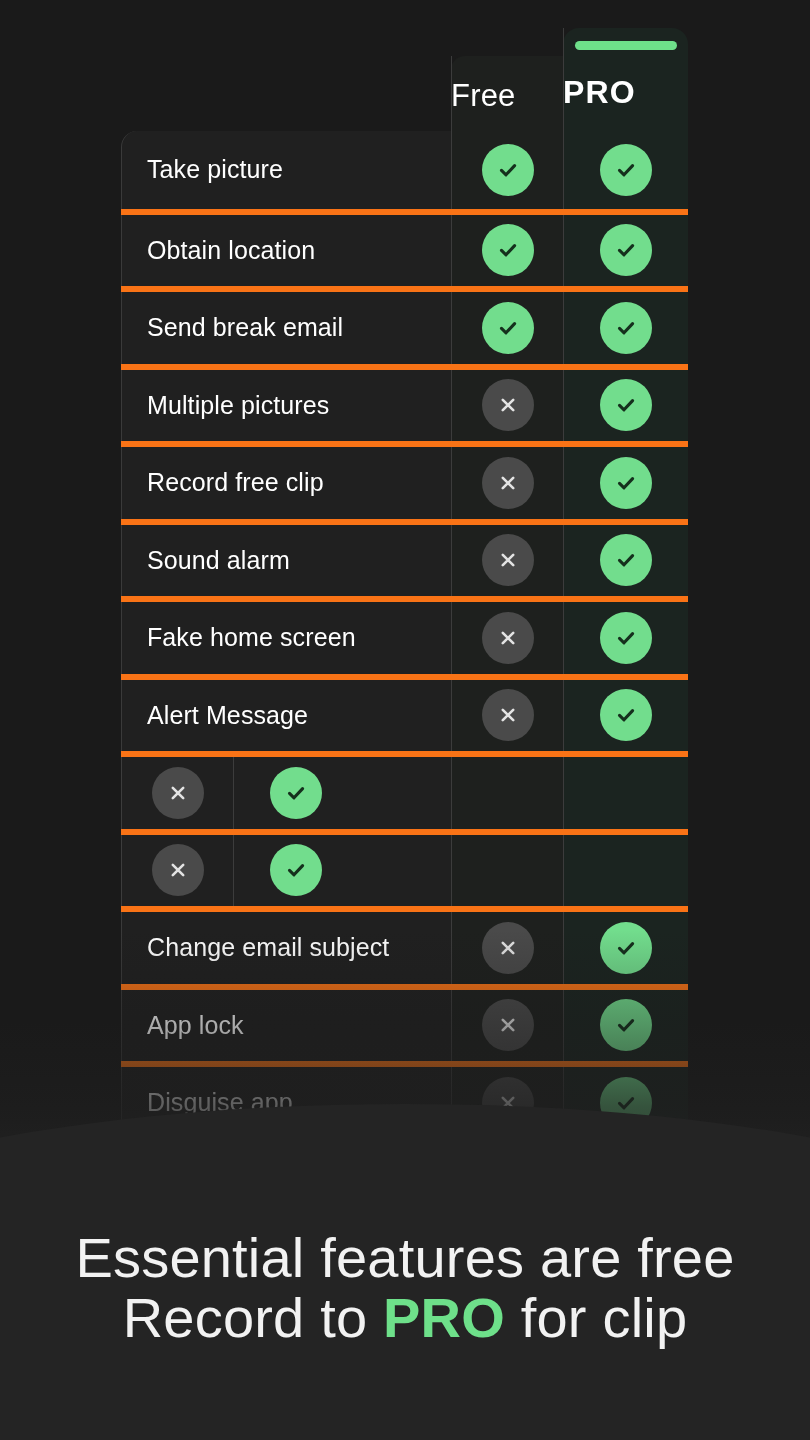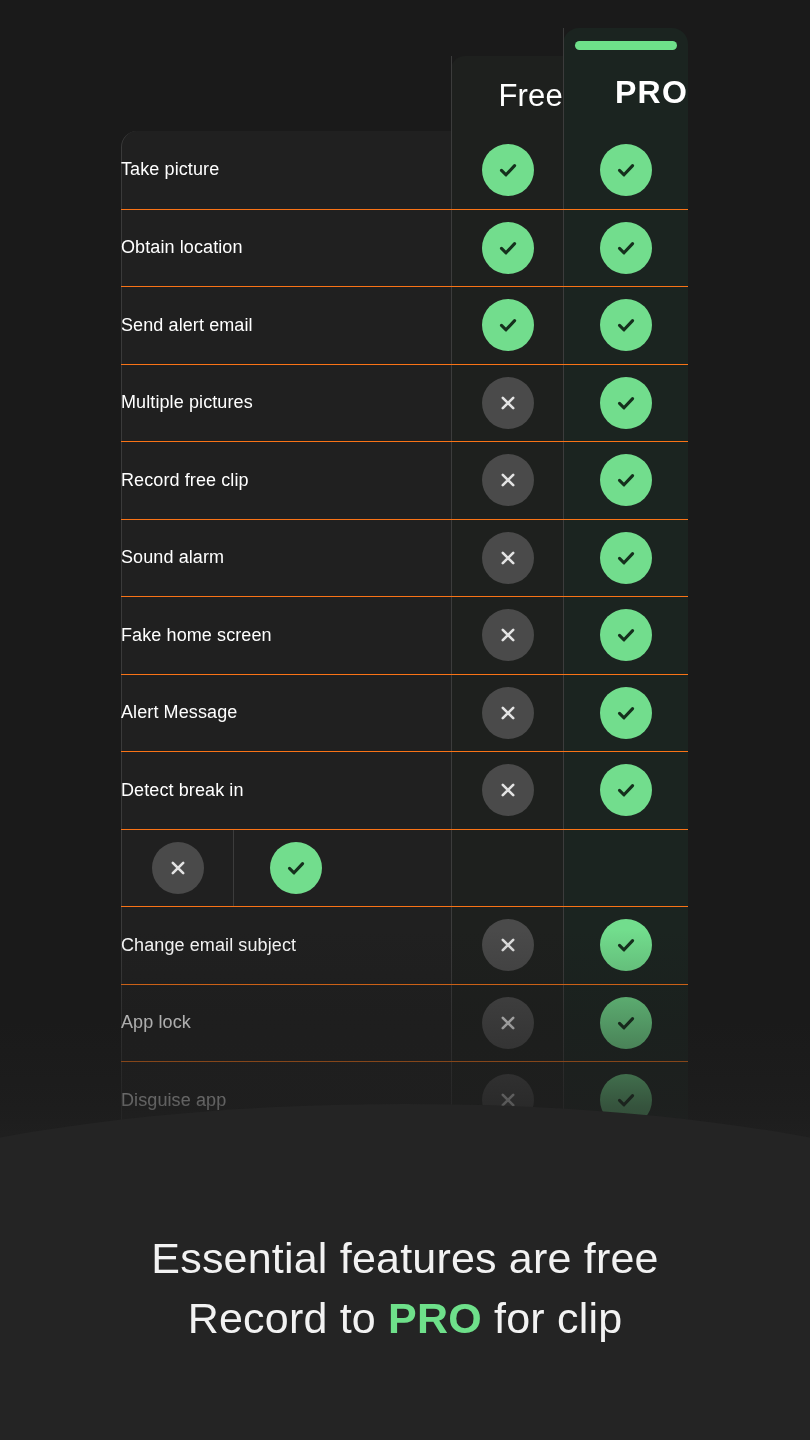--- a/index.html
+++ b/index.html
@@ -64,21 +64,21 @@
     left: 575px;
     top: 41px;
     width: 102px;
     height: 9px;
     background: #6ee08a;
     border-radius: 5px;
   }
 
   .head-label {
     position: absolute;
-    text-align: right;
+    text-align: left;
     color: #ffffff;
     font-weight: 400;
   }
   .head-label.free {
     left: 451px;
     top: 78px;
     width: 112px;
     font-size: 31px;
     letter-spacing: 0.2px;
   }
@@ -127,28 +127,29 @@
     left: 121px;
     top: 131px;
     width: 567px;
   }
 
   .row {
     position: relative;
     height: 77.5px;
     display: flex;
     align-items: center;
-    border-top: 1px solid #f97316;
+    border-top: 6px solid #f97316;
   }
   .row:first-child { border-top: none; }
 
   .row .cell-label {
     width: 330px;
+    padding-left: 26px;
     color: #ffffff;
-    font-size: 18px;
+    font-size: 25px;
     font-weight: 400;
     letter-spacing: 0.1px;
     white-space: nowrap;
   }
 
   .row .cell-mark {
     width: 112px;
     display: flex;
     align-items: center;
     justify-content: center;
@@ -226,21 +227,21 @@
       rgba(36,36,36,0.93) 100%);
   }
 
   .caption {
     position: absolute;
     left: 0;
     top: 1228px;
     width: 810px;
     text-align: center;
     color: #f2f2f2;
-    font-size: 43px;
+    font-size: 56px;
     line-height: 60px;
     font-weight: 400;
     letter-spacing: 0.2px;
   }
   .caption .line { display: block; white-space: nowrap; }
   .caption .pro-word {
     color: #6ee08a;
     font-weight: 700;
   }
 </style>
@@ -294,21 +295,21 @@
           </div>
           <div class="cell-mark pro-cell">
             <span class="badge yes">
               <svg width="26" height="26" viewBox="0 0 26 26" aria-hidden="true">
                 <path d="M6.5 13.4 L11 17.8 L19.6 8.6" fill="none" stroke="#15301d" stroke-width="3.1" stroke-linecap="round" stroke-linejoin="round"></path>
               </svg>
             </span>
           </div>
         </div>
         <div class="row">
-          <div class="cell-label">Send alert email</div>
+          <div class="cell-label">Send break email</div>
           <div class="cell-mark ">
             <span class="badge yes">
               <svg width="26" height="26" viewBox="0 0 26 26" aria-hidden="true">
                 <path d="M6.5 13.4 L11 17.8 L19.6 8.6" fill="none" stroke="#15301d" stroke-width="3.1" stroke-linecap="round" stroke-linejoin="round"></path>
               </svg>
             </span>
           </div>
           <div class="cell-mark pro-cell">
             <span class="badge yes">
               <svg width="26" height="26" viewBox="0 0 26 26" aria-hidden="true">
@@ -396,21 +397,20 @@
           </div>
           <div class="cell-mark pro-cell">
             <span class="badge yes">
               <svg width="26" height="26" viewBox="0 0 26 26" aria-hidden="true">
                 <path d="M6.5 13.4 L11 17.8 L19.6 8.6" fill="none" stroke="#15301d" stroke-width="3.1" stroke-linecap="round" stroke-linejoin="round"></path>
               </svg>
             </span>
           </div>
         </div>
         <div class="row">
-          <div class="cell-label">Detect break in</div>
           <div class="cell-mark ">
             <span class="badge no">
               <svg width="24" height="24" viewBox="0 0 24 24" aria-hidden="true">
                 <path d="M6.8 6.8 L17.2 17.2 M17.2 6.8 L6.8 17.2" fill="none" stroke="#e3e3e3" stroke-width="2.6" stroke-linecap="round"></path>
               </svg>
             </span>
           </div>
           <div class="cell-mark pro-cell">
             <span class="badge yes">
               <svg width="26" height="26" viewBox="0 0 26 26" aria-hidden="true">

